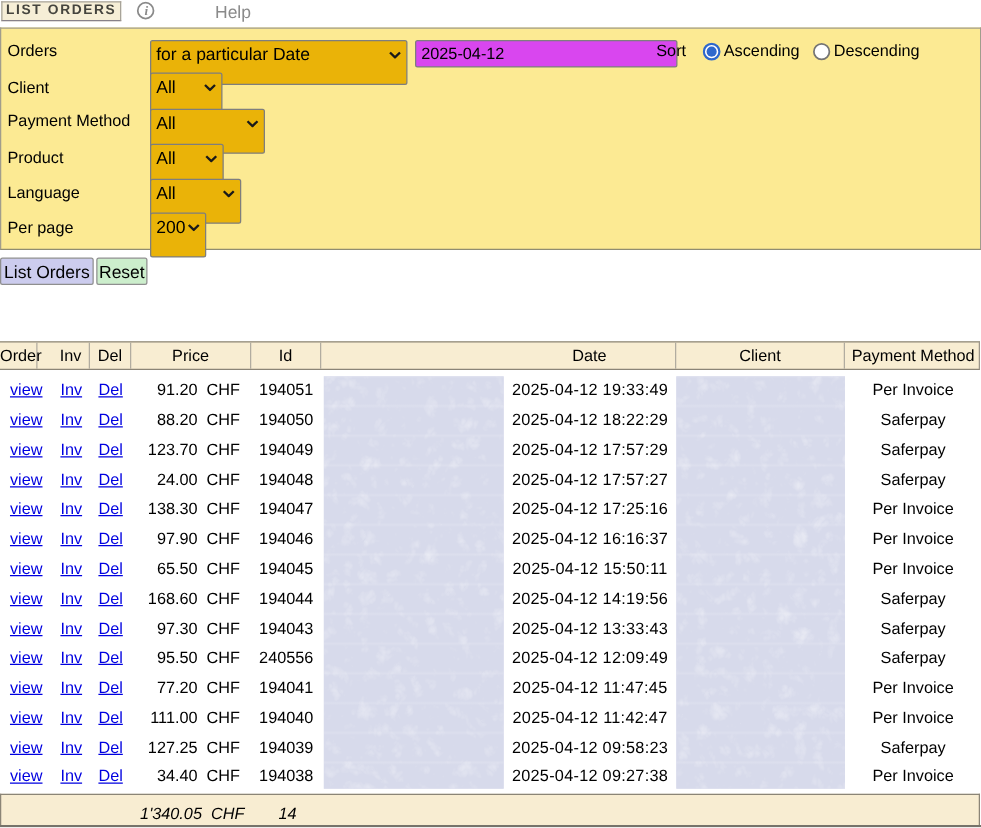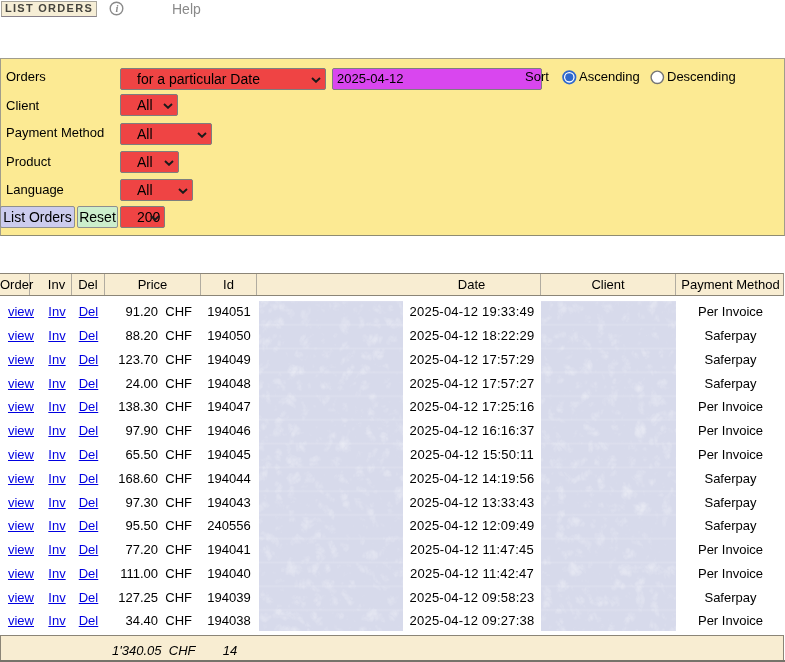--- a/index.html
+++ b/index.html
@@ -9,24 +9,24 @@
 
 #lo-box { position:absolute; left:1px; top:1px; width:96px; height:15.5px;
   background:#f6eed6; border:1px solid #a8a49a; border-bottom:1.5px solid #87818a;
   font-size:11px; font-weight:bold; letter-spacing:1.3px; color:#45443e;
   text-align:center; line-height:13px; }
 #help-ic { position:absolute; left:109px; top:1px; }
 #help-tx { position:absolute; left:128px; top:1px; font-size:14px; color:#8a8a8a;margin-left:44px; }
 
 
 #form-box { position:absolute; left:0px; top:22px; width:785px; height:178px;
-  background:#fcea93; border:1px solid #a19d8c; border-bottom-color:#8f8c72;margin-top:36px; }
+  background:#fcea93; border:1px solid #a19d8c; border-bottom-color:#8f8c72; }
 .flabel { position:absolute; left:5px; font-size:13px; color:#000; }
-.sel { position:absolute; height:22px; background:#ef4444; border:1px solid #7e7e7e; border-radius:2px;
-  font-size:14px; color:#000; line-height:20px; padding-left:16px; }
+.sel { position:absolute; height:36px; background:#eab308; border:1px solid #7e7e7e; border-radius:2px;
+  font-size:14px; color:#000; line-height:20px; padding-left:4px; }
 .sel svg.chev { position:absolute; right:4.5px; top:8px; }
 #dateinput { position:absolute; left:331px; top:9px; width:210px; height:22px; background:#d946ef;
   border:1px solid #7e7e7e; border-radius:2px; font-size:13px; line-height:20px; padding-left:4px; }
 .radio { position:absolute; }
 
 
 .btn { position:absolute; height:22px; border:1px solid #8f8f8f; border-radius:2px; font-size:14px;
   text-align:center; color:#000; }
 #btn1 { left:0px; top:206px; width:75px; background:#ccccee; line-height:20px; }
 #btn2 { left:77px; top:206px; width:41px; background:#cceecc; line-height:20px; }

